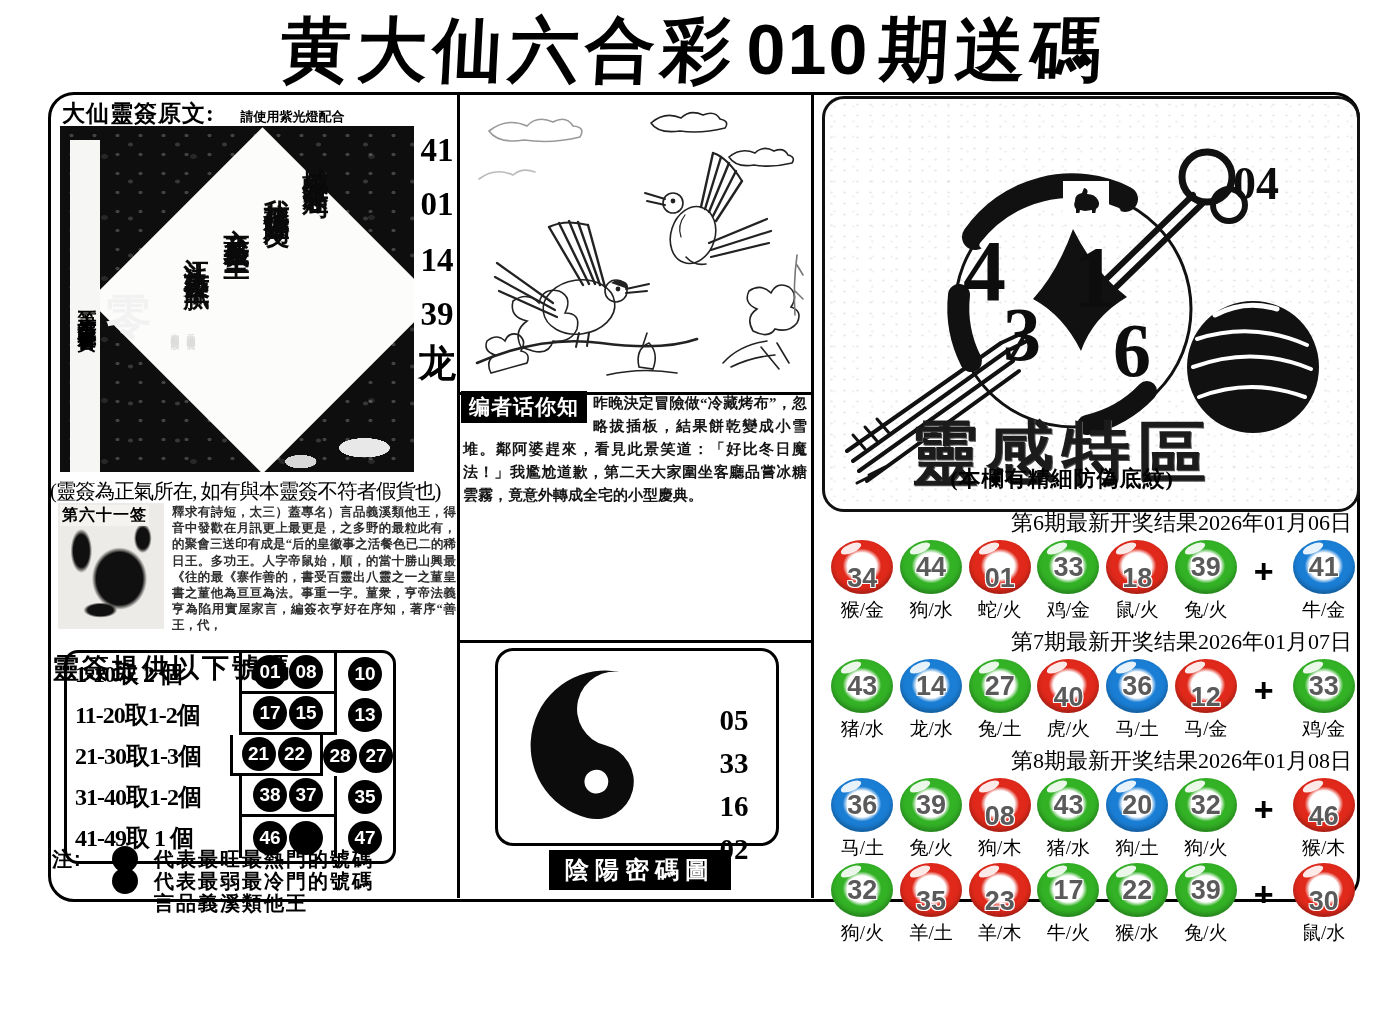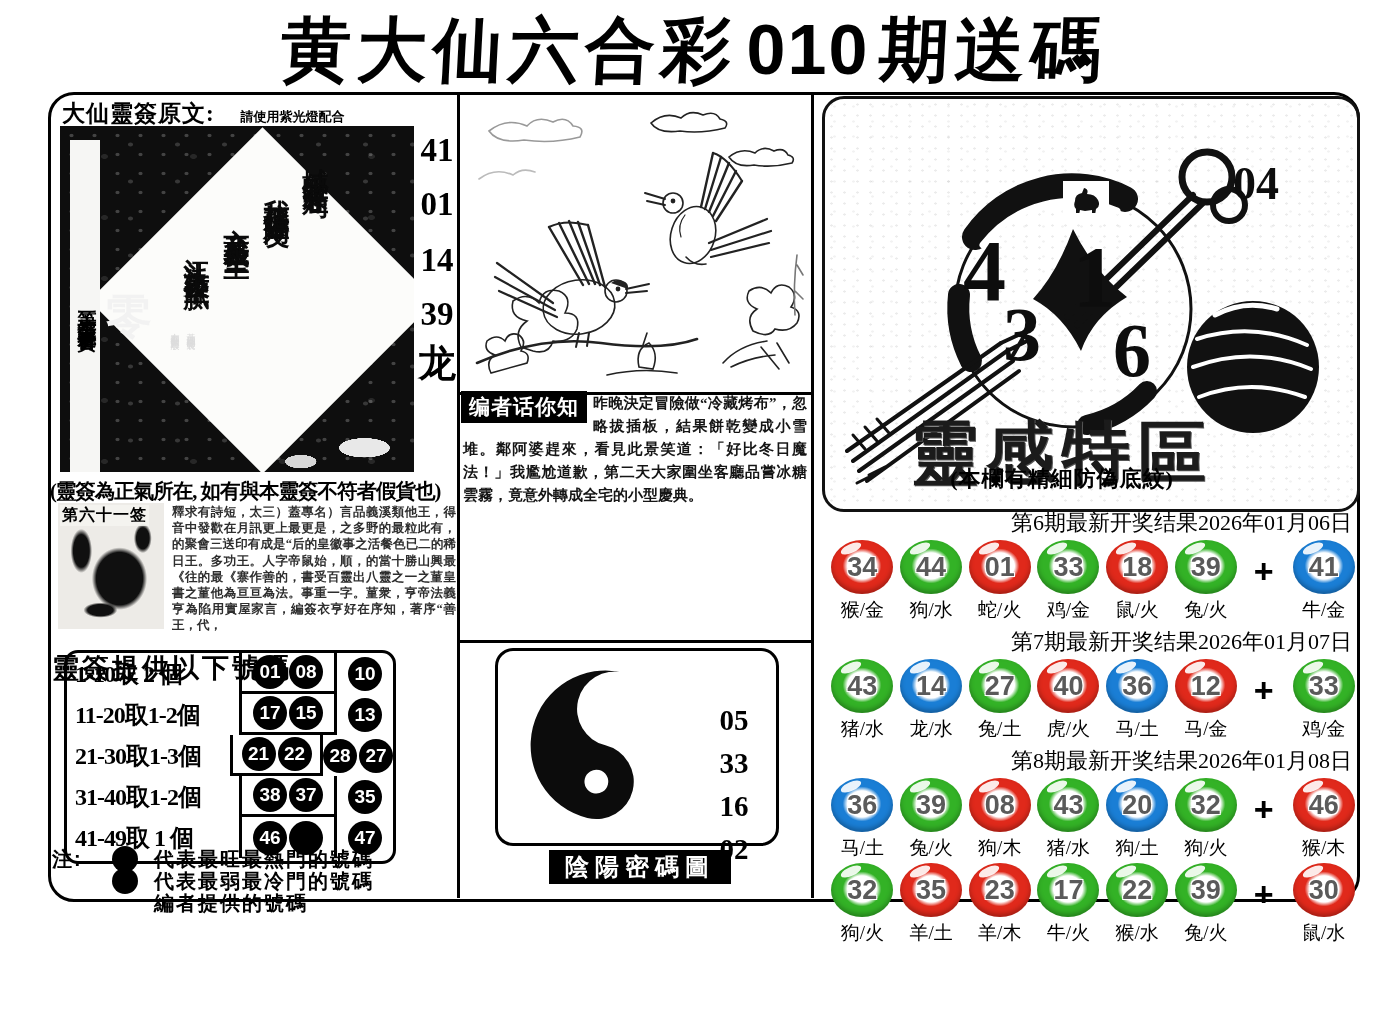--- a/index.html
+++ b/index.html
@@ -36,21 +36,21 @@
   .sign-strip{position:absolute;left:10px;top:14px;width:30px;height:336px;background:#f6f6f4;
     writing-mode:vertical-rl;text-orientation:upright;font-size:19px;font-weight:700;text-align:center;letter-spacing:2px;color:#000;}
   .ghost-char{position:absolute;left:46px;top:160px;font-size:46px;color:#f2f2f2;font-weight:700;}
   .watermark{position:absolute;left:108px;top:200px;display:flex;gap:3px;}
   .watermark div{writing-mode:vertical-rl;text-orientation:upright;font-size:9px;color:#dcdcdc;letter-spacing:1px;}
   .side-nums{position:absolute;left:414px;top:126px;width:46px;height:346px;text-align:center;}
   .side-nums .sn{position:absolute;left:0;width:46px;font-size:33px;font-weight:600;}
   .side-nums .sn.n0{top:6px;} .side-nums .sn.n1{top:60px;} .side-nums .sn.n2{top:116px;} .side-nums .sn.n3{top:170px;}
   .side-nums .zo{position:absolute;left:0;top:212px;width:46px;font-size:38px;font-weight:900;
      font-family:"Liberation Sans","DejaVu Sans",sans-serif;}
-  .auth-line{position:absolute;left:50px;top:477px;width:412px;font-size:20.5px;font-weight:700;letter-spacing:-1px;white-space:nowrap;}
+  .auth-line{position:absolute;left:50px;top:477px;width:412px;font-size:20.5px;font-weight:400;letter-spacing:-1px;white-space:nowrap;}
   .stamp-box{position:absolute;left:58px;top:503px;width:106px;height:126px;background:#edebe7;
     background-image:
       radial-gradient(closest-side at 58% 60%, #101010 0 52%, transparent 62%),
       radial-gradient(closest-side at 22% 38%, #101010 0 34%, transparent 46%),
       radial-gradient(closest-side at 80% 28%, #101010 0 30%, transparent 42%),
       radial-gradient(closest-side at 40% 85%, #101010 0 30%, transparent 40%);}
   .stamp-label{position:absolute;left:60px;top:505px;font-size:16px;font-weight:700;background:rgba(244,244,240,.85);padding:0 2px;letter-spacing:1px;}
   .interp{position:absolute;left:172px;top:504px;width:284px;height:128px;font-size:12.5px;line-height:16.2px;
     font-weight:700;color:#2e2e2e;text-align:justify;overflow:hidden;}
   .numbers-header{position:absolute;left:52px;top:616px;font-size:27px;font-weight:900;letter-spacing:3px;
@@ -75,21 +75,21 @@
   .editor-box{position:absolute;left:461px;top:391px;width:126px;height:32px;background:#000;color:#fff;
     display:flex;align-items:center;justify-content:center;font-family:"Liberation Sans","DejaVu Sans",sans-serif;
     font-size:21px;font-weight:900;letter-spacing:1px;z-index:3;}
   .editor-par{position:absolute;left:463px;top:392px;width:344px;height:245px;font-size:15px;line-height:23px;
     font-weight:700;color:#151515;text-align:justify;}
   .editor-par .spacer{float:left;width:130px;height:32px;}
   .yy-box{position:absolute;left:495px;top:648px;width:278px;height:192px;border:3px solid #000;border-radius:18px;background:#fff;}
   .yy-svg{position:absolute;left:22px;top:6px;}
   .yy-nums{position:absolute;left:206px;top:8px;width:60px;text-align:center;margin-top:40px;}
   .yy-nums div{font-size:29px;font-weight:700;height:43px;line-height:43px;}
-  .yy-label{position:absolute;left:549px;top:850px;width:182px;height:34px;background:#000;color:#fff;
+  .yy-label{position:absolute;left:549px;top:850px;width:182px;height:40px;background:#000;color:#fff;
     display:flex;align-items:center;justify-content:center;font-size:24px;font-weight:900;letter-spacing:6px;}
 
   
   .insp-box{position:absolute;left:822px;top:96px;width:532px;height:410px;border:3px solid #111;border-radius:22px;
     background-image:radial-gradient(rgba(0,0,0,.08) 1px, transparent 1.6px),radial-gradient(rgba(0,0,0,.05) 1px, transparent 1.8px);
     background-size:13px 11px,19px 15px;overflow:hidden;}
   .insp-svg{position:absolute;left:0;top:0;}
   .bignum{position:absolute;font-weight:600;color:#0d0d0d;}
   .bn4{left:138px;top:122px;font-size:86px;}
   .bn1{left:248px;top:128px;font-size:86px;}
@@ -104,21 +104,21 @@
   
   .results{position:absolute;left:820px;top:506px;width:540px;}
   .rblock{position:relative;margin-bottom:2px;}
   .rhead{display:flex;justify-content:flex-end;align-items:baseline;padding:2px 8px 2px 10px;font-size:22px;}
   .rballs{display:flex;align-items:flex-start;padding-left:10px;}
   .bitem{width:66px;margin-right:4px;display:flex;flex-direction:column;align-items:center;}
   .bitem.extra{margin-left:6px;}
   .plus{width:44px;text-align:center;font-size:34px;font-weight:900;padding-top:12px;font-family:"Liberation Sans","DejaVu Sans",sans-serif;}
   .ball{position:relative;width:62px;height:54px;border-radius:50%;display:flex;align-items:center;justify-content:center;
     box-shadow:inset 0 -3px 5px rgba(0,0,0,.28);}
-  .ball.red{background:radial-gradient(ellipse at 50% 48%, #fff 0 33%, #e0291b 44%);}
+  .ball.red{background:radial-gradient(ellipse at 50% 48%, #fff 0 33%, #e0291b 44%);align-items:flex-end;}
   .ball.green{background:radial-gradient(ellipse at 50% 48%, #fff 0 33%, #33b226 44%);}
   .ball.blue{background:radial-gradient(ellipse at 50% 48%, #fff 0 33%, #1a7ed5 44%);}
   .ball::after{content:'';position:absolute;top:4px;left:9px;width:22px;height:9px;border-radius:50%;
     background:rgba(255,255,255,.9);transform:rotate(-24deg);}
   .bnum{font-family:"Liberation Sans","DejaVu Sans",sans-serif;font-size:27px;font-weight:800;color:#5a5a5a;
     text-shadow:-1px -1px 0 #fff,1px -1px 0 #fff,-1px 1px 0 #fff,1px 1px 0 #fff;}
   .zlab{margin-top:3px;font-size:19px;white-space:nowrap;}
 </style>
 </head>
 <body>
@@ -232,21 +232,21 @@
       <span>代表最旺最熱門的號碼</span>
     </div>
     <div class="nline">
       <span class="nprefix"></span>
       <span class="nbullet"></span>
       <span>代表最弱最冷門的號碼</span>
     </div>
     <div class="nline">
       <span class="nprefix"></span>
         <span class="nspacer"></span>
-      <span>編者提供的號碼</span>
+      <span>言品義溪類他王</span>
     </div>
   </div>
 
   <svg class="bird-art" viewBox="0 0 348 296">
     <g fill="none" stroke="#222" stroke-width="1.6" stroke-linecap="round">
 
       <path d="M28,36 q18,-14 38,-5 q10,-11 26,-4 q13,-7 20,4 q13,1 7,11 q-28,7 -56,3 q-26,4 -35,-9z" stroke="#999"></path>
       <path d="M190,28 q14,-12 30,-5 q9,-9 22,-3 q12,-5 17,4 q10,2 5,9 q-24,6 -45,3 q-22,3 -29,-8z"></path>
       <path d="M268,62 q12,-10 26,-4 q8,-8 19,-2 q10,-4 14,4 q8,2 4,8 q-20,5 -38,2 q-18,3 -25,-8z"></path>
       <path d="M18,84 q16,-12 34,-4 q9,-8 22,-3" stroke="#bbb"></path>

